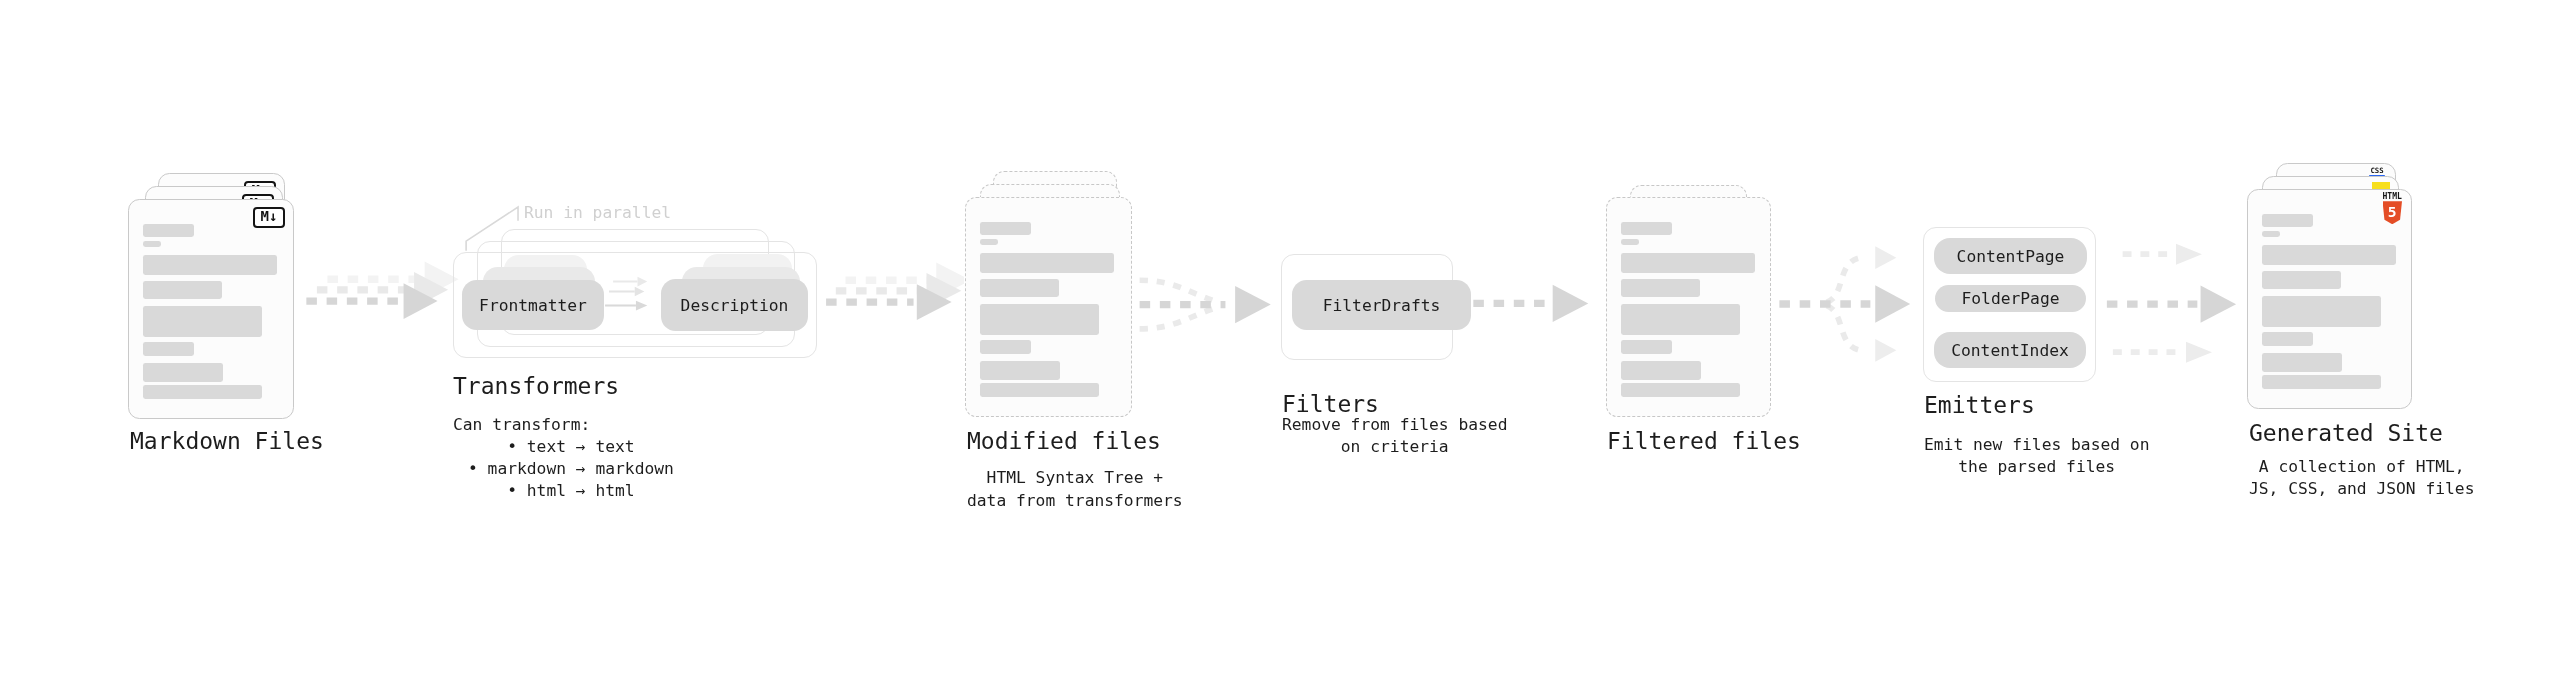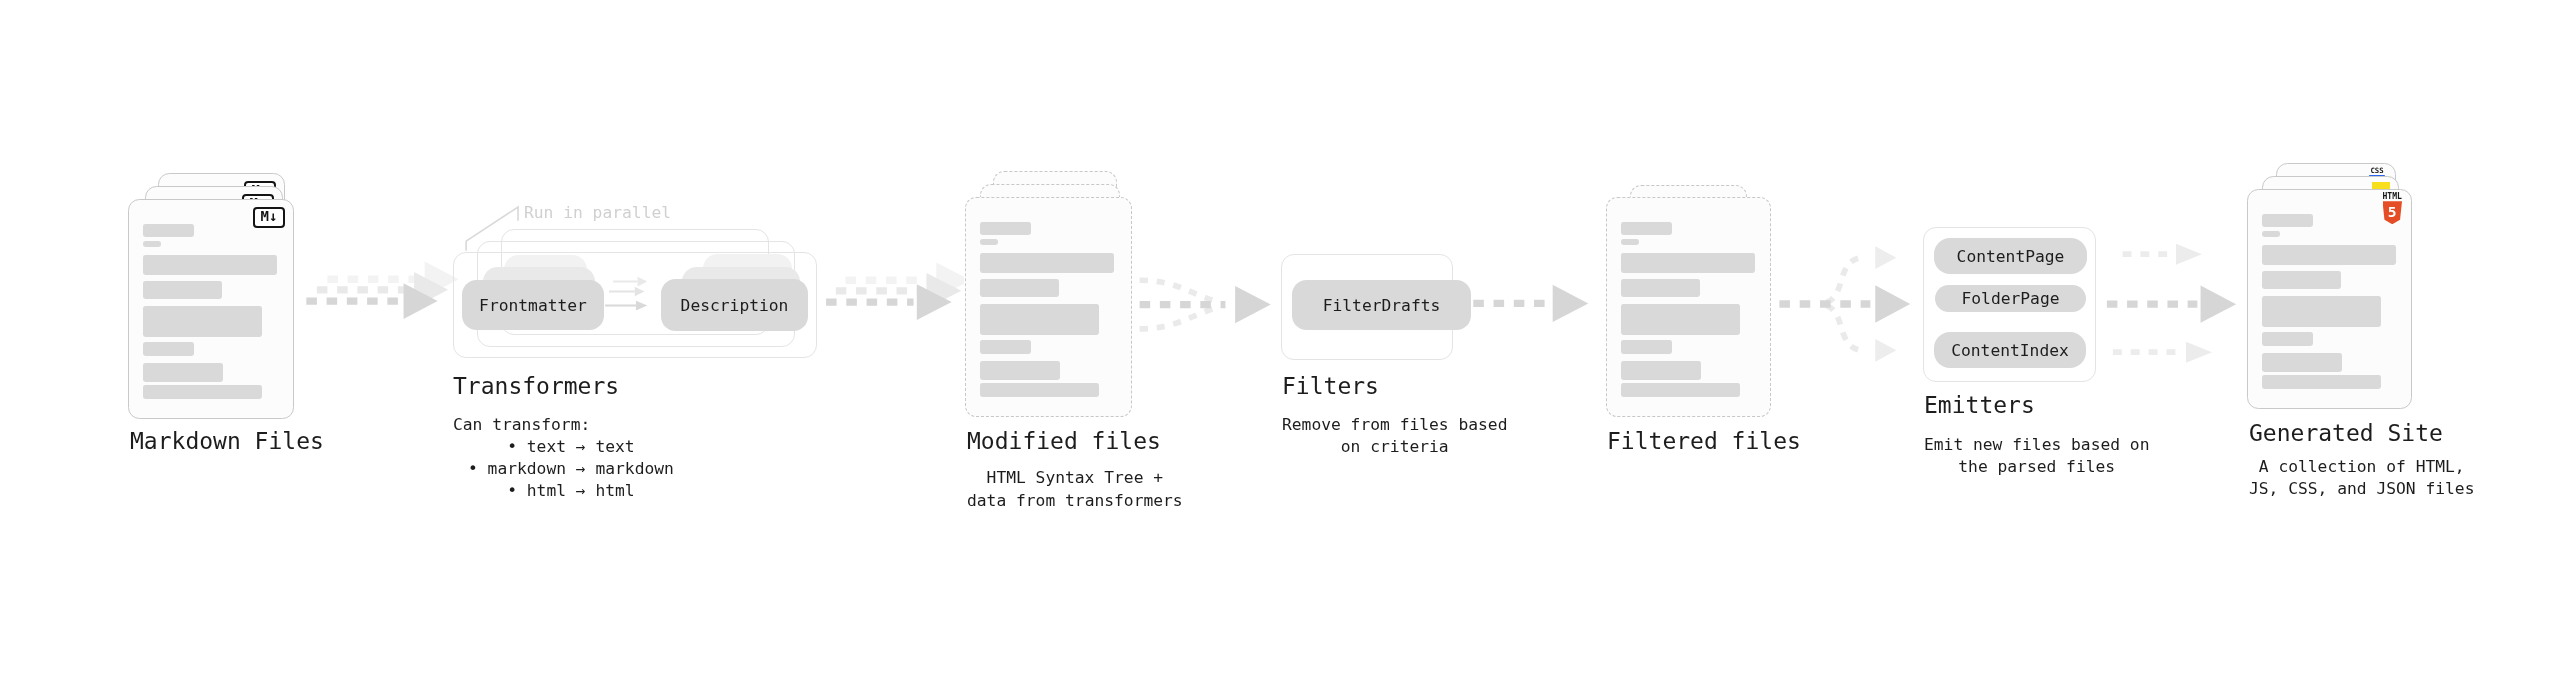--- a/index.html
+++ b/index.html
@@ -158,21 +158,21 @@
   <svg class="abs" style="left:1136px;top:273px" width="140" height="68" viewBox="0 0 172 84">
     <path d="M4,9 C50,9 66,26 102,36" fill="none" stroke="#eaeaea" stroke-width="7" stroke-dasharray="10 11"></path>
     <path d="M4,69 C50,69 66,52 102,42" fill="none" stroke="#eaeaea" stroke-width="7" stroke-dasharray="10 11"></path>
     <line x1="4" y1="39" x2="110" y2="39" stroke="#d6d6d6" stroke-width="9" stroke-dasharray="13 12"></line>
     <polygon points="122,16 122,62 166,39" fill="#d6d6d6"></polygon>
   </svg>
 
   <div>
     <div class="outline-box" style="left:1281px;top:254px;width:172px;height:106px"></div>
     <div class="chip" style="left:1292px;top:280px;width:179px;height:50px">FilterDrafts</div>
-    <div class="title" style="left:1282px;top:374px">Filters</div>
+    <div class="title" style="left:1282px;top:392px">Filters</div>
     <div class="desc" style="left:1282px;top:414px">
       <div>Remove from files based</div>
       <div>on criteria</div>
     </div>
   </div>
 
   <svg class="abs" style="left:1468px;top:271px" width="124" height="68" viewBox="0 0 152 84">
     <line x1="6" y1="40" x2="98" y2="40" stroke="#d6d6d6" stroke-width="9" stroke-dasharray="13 12"></line>
     <polygon points="104,17 104,63 148,40" fill="#d6d6d6"></polygon>
   </svg>

